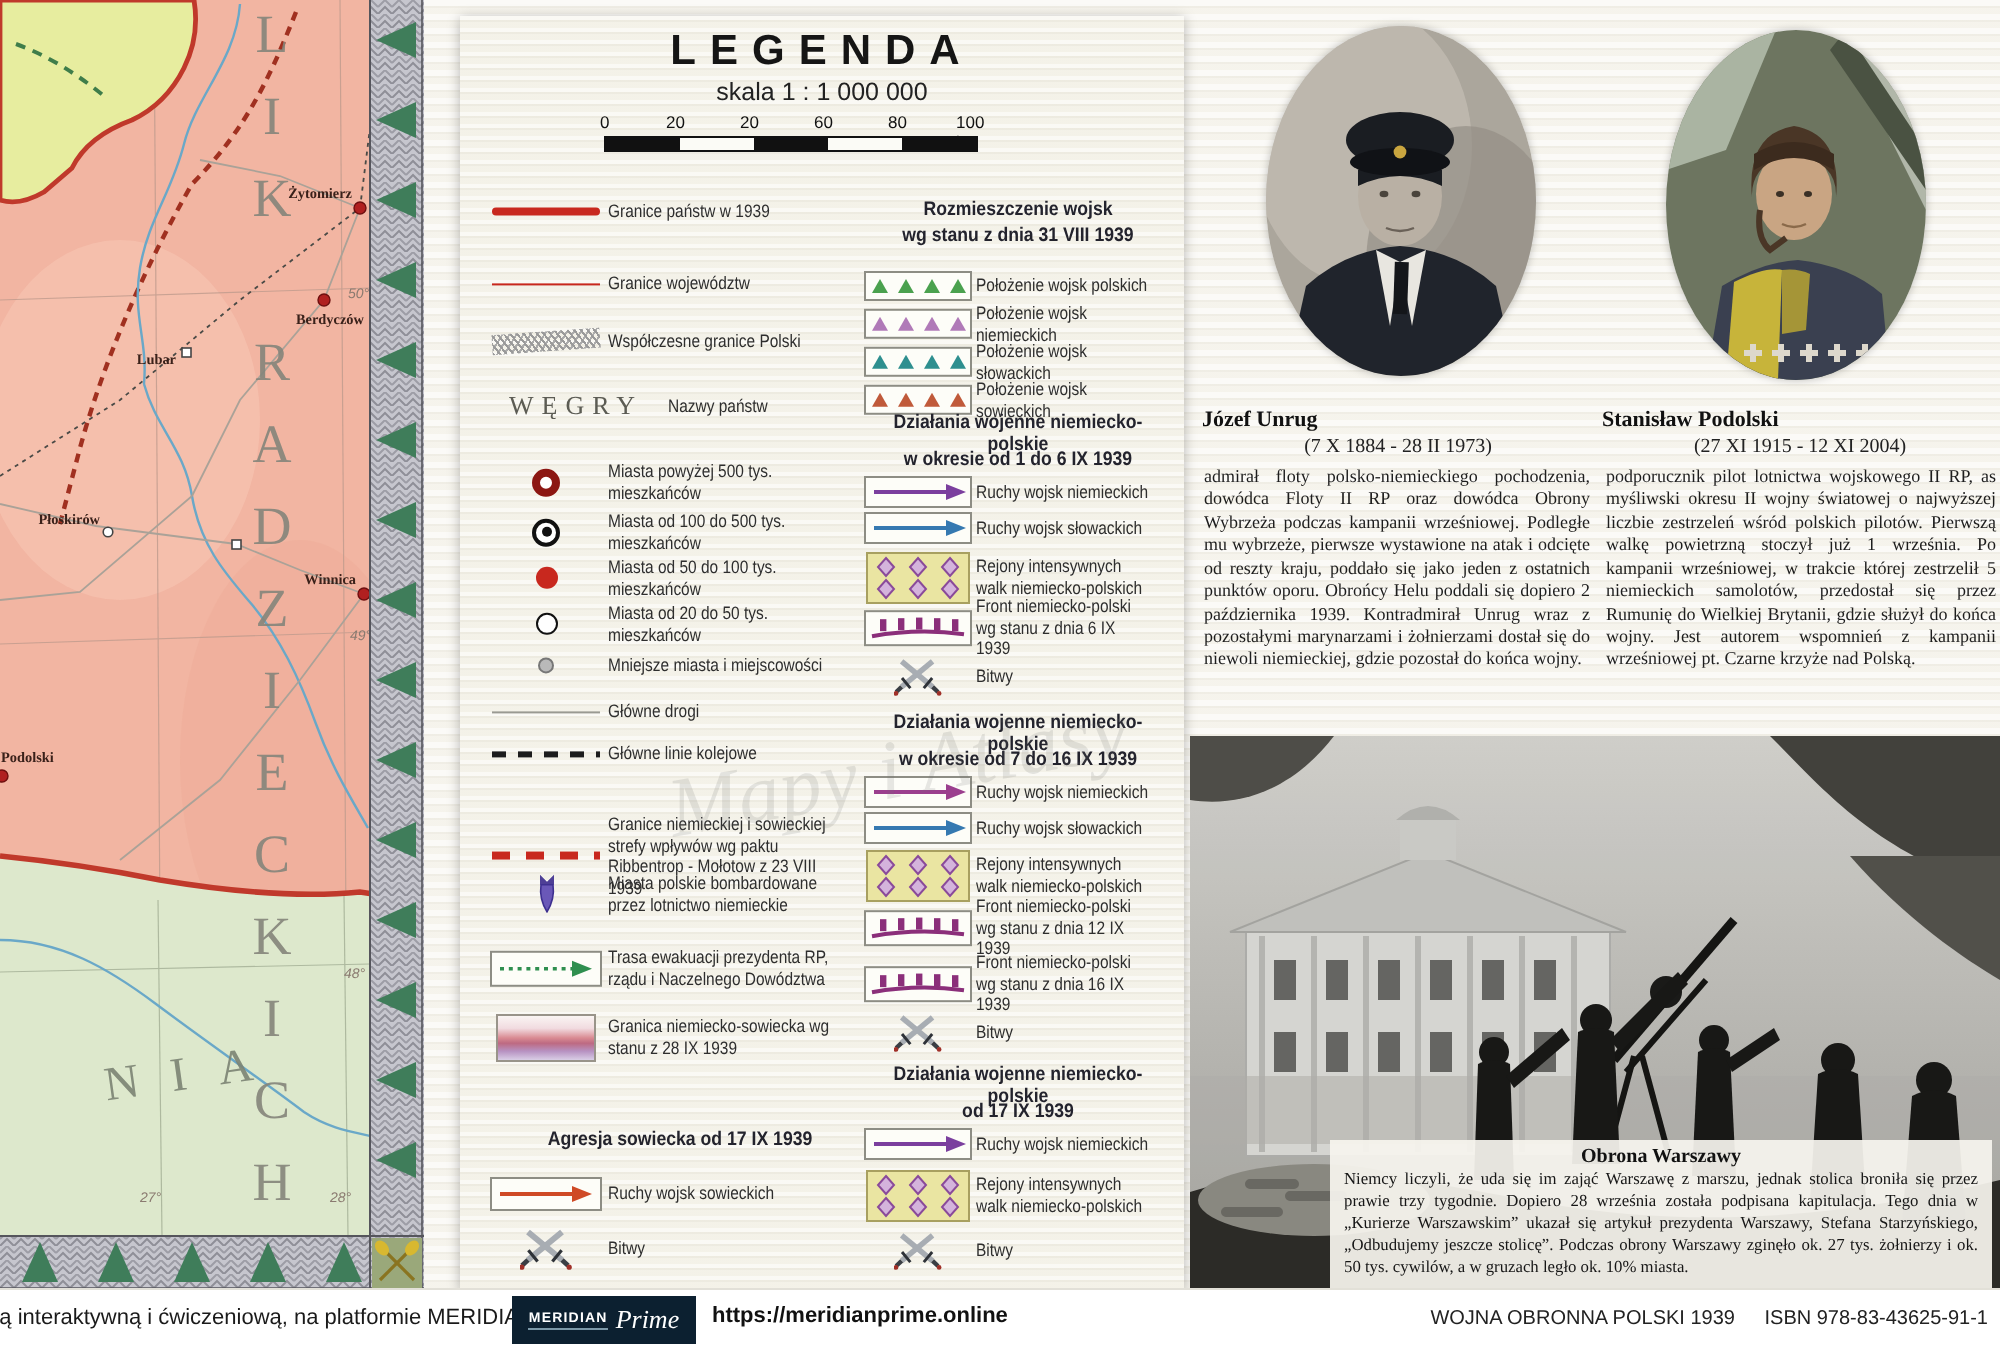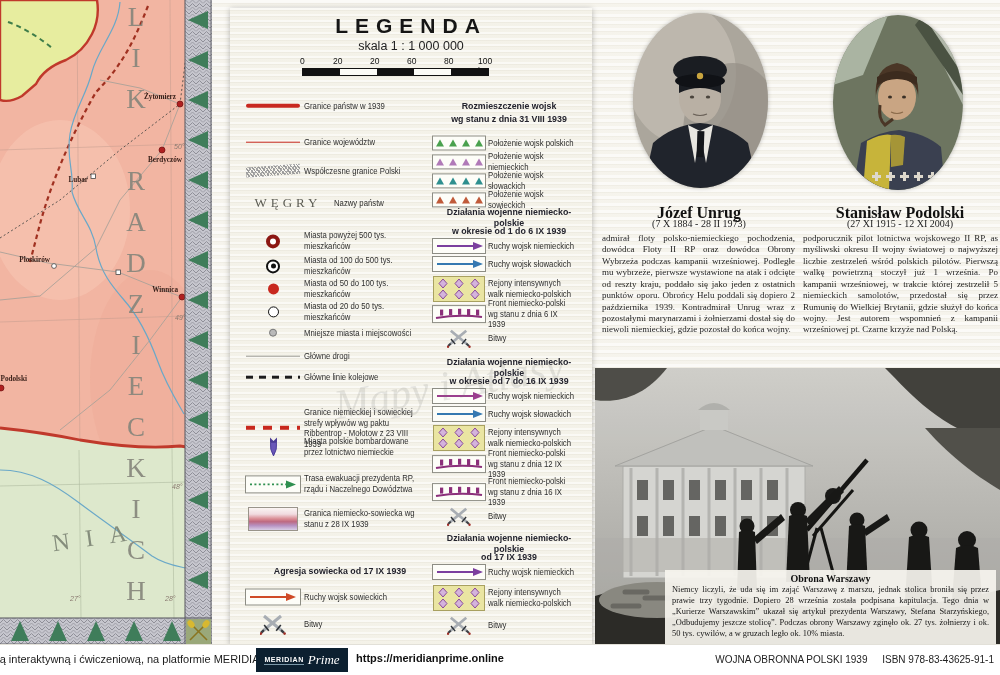--- a/index.html
+++ b/index.html
@@ -51,21 +51,21 @@
   .s-dot-open{width:11px;height:11px;box-sizing:border-box;border-radius:50%;border:1.6px solid #111;background:#fff;}
   .s-dot-gray{width:8px;height:8px;box-sizing:border-box;border-radius:50%;border:1px solid #777;background:#b9b9b9;}
   .s-road{width:54px;height:1.2px;background:#9a9a92;}
   .s-rail{width:54px;height:2.6px;background:repeating-linear-gradient(90deg,#1c1c1c 0 7px,transparent 7px 13px);}
   .s-redash{width:54px;height:4px;background:repeating-linear-gradient(90deg,#c8281e 0 9px,transparent 9px 17px);}
   .s-grad{width:48px;height:22px;border:1px solid #99948a;
     background:linear-gradient(180deg,#faf5f3 0%,#f1dbe0 28%,#d98a92 50%,#bd6a82 62%,#b792c2 80%,#d9cee6 100%);}
   .boxed{border:1px solid #8d8d84;background:#fdfdf8;display:block;}
   
   .oval{position:absolute;border-radius:50%;overflow:hidden;box-shadow:0 0 4px rgba(0,0,0,.25);}
-  .pname{position:absolute;font-family:"Liberation Serif",serif;font-weight:bold;font-size:16px;color:#111;text-align:center;}
+  .pname{position:absolute;font-family:"Liberation Serif",serif;font-weight:bold;font-size:11px;color:#111;}
   .pdates{position:absolute;font-family:"Liberation Serif",serif;font-size:10px;color:#222;text-align:center;}
   .pbio{position:absolute;font-family:"Liberation Serif",serif;font-size:9px;line-height:1.27;color:#1d1d1d;text-align:justify;}
   #photo{position:absolute;left:595px;top:368px;width:405px;height:282px;overflow:hidden;}
   #caption{position:absolute;left:665px;top:570px;width:331px;background:rgba(246,244,238,.93);padding:3px 7px 5px 7px;box-sizing:border-box;}
   #caption .cap-t{font-family:"Liberation Serif",serif;font-weight:bold;font-size:10px;text-align:center;color:#111;}
   #caption .cap-x{font-family:"Liberation Serif",serif;font-size:8.4px;line-height:1.32;text-align:justify;color:#161616;}
   .wmark{position:absolute;left:332px;top:352px;width:340px;font-family:"Liberation Serif",serif;font-style:italic;
     font-size:42px;color:rgba(110,110,110,.16);transform:rotate(-10deg);pointer-events:none;}
   
   #footer{position:absolute;left:0;bottom:0;width:1000px;height:30px;background:#fff;border-top:1px solid #e2e0d8;}

